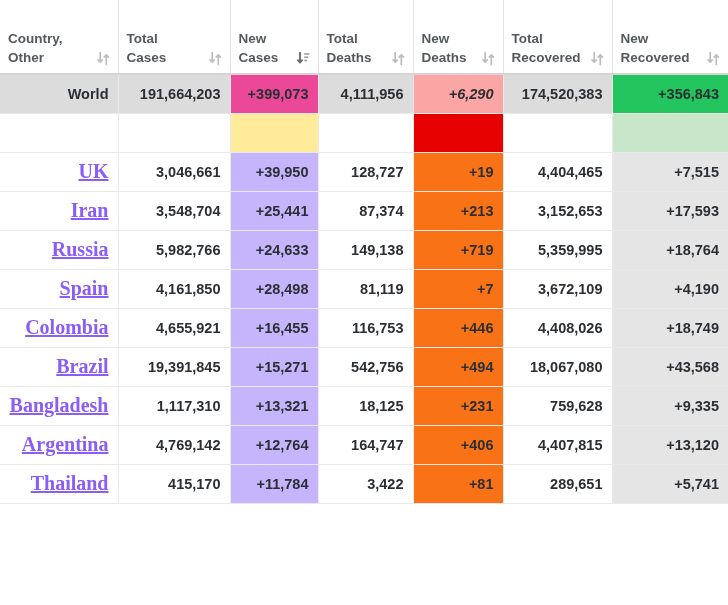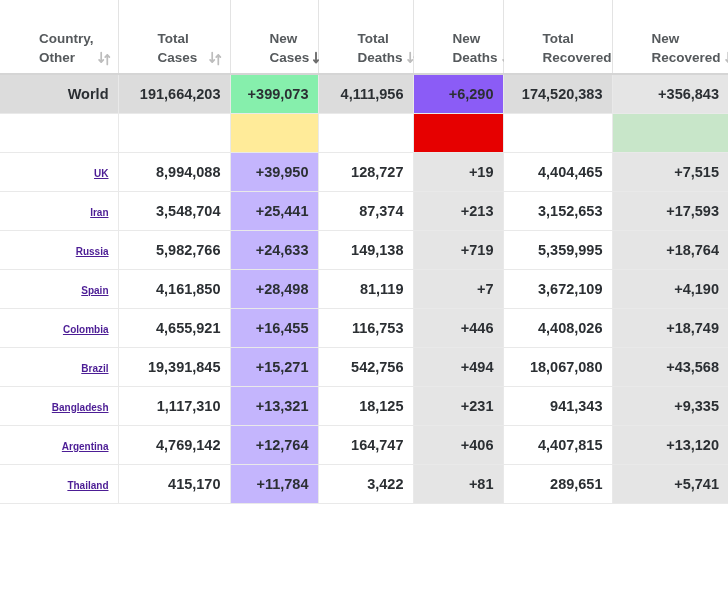--- a/index.html
+++ b/index.html
@@ -36,21 +36,20 @@
     white-space: nowrap;
   }
   #covid-table thead th:last-child { border-right: none; }
 
   .th-inner {
     display: flex;
     align-items: flex-end;
     justify-content: space-between;
     height: 100%;
     gap: 4px;
-    margin-left: 31px;
   }
   .th-label { display: block; }
   .th-label .l2 { display: block; }
 
   
   .sort-icon {
     flex: 0 0 auto;
     width: 13px;
     height: 15px;
     position: relative;
@@ -70,54 +69,55 @@
     border-right: 1px solid #e9e9e9;
     border-bottom: 1px solid #e9e9e9;
     white-space: nowrap;
     overflow: hidden;
   }
   #covid-table tbody td:last-child { border-right: none; }
 
   td.col-country { text-align: left; }
 
   .country-link {
-    color: #4c1d95;
+    color: #8b5cf6;
     text-decoration: underline;
     font-weight: bold;
-    font-size: 10px;
+    font-size: 20px;
     cursor: pointer;
+    font-family: Liberation Serif, serif;
   }
 
   
   tr.row-world td {
     background: #dcdcdc;
     color: #4c4c4c;
     font-weight: normal;
     font-size: 14.5px;
     height: 41px;
     border-right: 1px solid #d0d0d0;
     border-bottom: 1px solid #c9c9c9;
   }
   tr.row-world td.col-country {
     color: #4c4c4c;
     font-weight: normal;
   }
-  tr.row-world td.col-newcases { background: #86efac; margin-top: 32px; }
-  tr.row-world td.col-newdeaths { background: #8b5cf6; color: #4c4c4c; }
-  tr.row-world td.col-newrecovered { background: #e5e5e5; }
+  tr.row-world td.col-newcases { background: #ec4899; margin-top: 32px; }
+  tr.row-world td.col-newdeaths { background: #fca5a5; color: #4c4c4c; font-style: italic; }
+  tr.row-world td.col-newrecovered { background: #22c55e; }
 
   
   .accent-row td { padding: 0; height: 3px; border: none; background: transparent; }
   .accent-yellow { background: #ffeb99 !important; }
   .accent-red { background: #e60000 !important; }
   .accent-green { background: #c8e6c9 !important; }
 
   
   td.col-newcases { background: #c4b5fd; }
-  td.col-newdeaths { background: #e5e5e5; color: #ffffff; }
+  td.col-newdeaths { background: #f97316; color: #ffffff; }
   td.col-newrecovered { background: #e5e5e5; }
 
   
   col.w-country      { width: 118px; }
   col.w-totalcases   { width: 112px; }
   col.w-newcases     { width: 88px; }
   col.w-totaldeaths  { width: 95px; }
   col.w-newdeaths    { width: 90px; }
   col.w-totalrec     { width: 109px; }
   col.w-newrec       { width: 116px; }
@@ -266,21 +266,21 @@
       <td></td>
       <td class="accent-yellow"></td>
       <td></td>
       <td class="accent-red"></td>
       <td></td>
       <td class="accent-green"></td>
     </tr>
 
   <tr>
         <td class="col-country"><span class="country-link">UK</span></td>
-        <td>8,994,088</td>
+        <td>3,046,661</td>
         <td class="col-newcases">+39,950</td>
         <td>128,727</td>
         <td class="col-newdeaths">+19</td>
         <td>4,404,465</td>
         <td class="col-newrecovered">+7,515</td>
       </tr>
       <tr>
         <td class="col-country"><span class="country-link">Iran</span></td>
         <td>3,548,704</td>
         <td class="col-newcases">+25,441</td>
@@ -324,21 +324,21 @@
         <td class="col-newdeaths">+494</td>
         <td>18,067,080</td>
         <td class="col-newrecovered">+43,568</td>
       </tr>
       <tr>
         <td class="col-country"><span class="country-link">Bangladesh</span></td>
         <td>1,117,310</td>
         <td class="col-newcases">+13,321</td>
         <td>18,125</td>
         <td class="col-newdeaths">+231</td>
-        <td>941,343</td>
+        <td>759,628</td>
         <td class="col-newrecovered">+9,335</td>
       </tr>
       <tr>
         <td class="col-country"><span class="country-link">Argentina</span></td>
         <td>4,769,142</td>
         <td class="col-newcases">+12,764</td>
         <td>164,747</td>
         <td class="col-newdeaths">+406</td>
         <td>4,407,815</td>
         <td class="col-newrecovered">+13,120</td>

